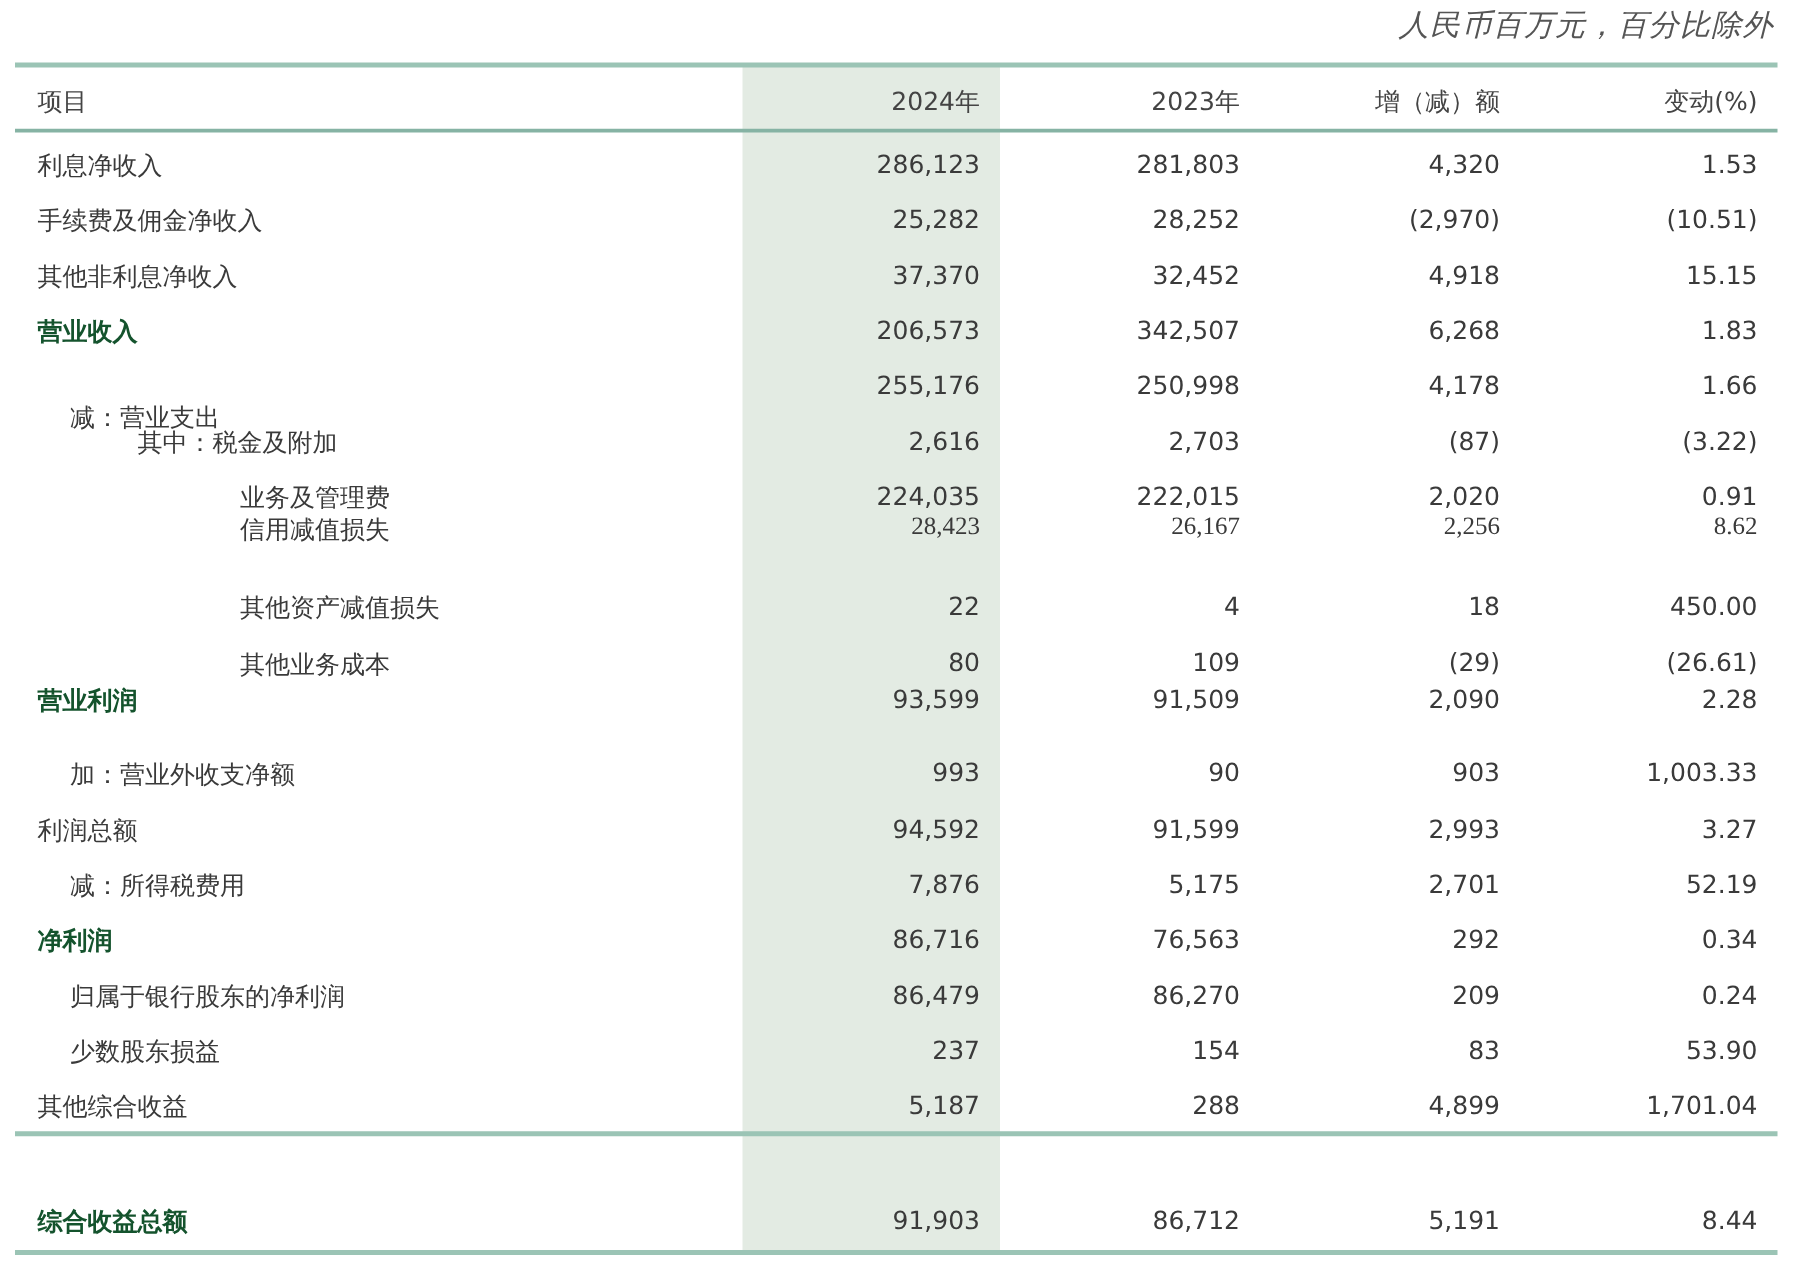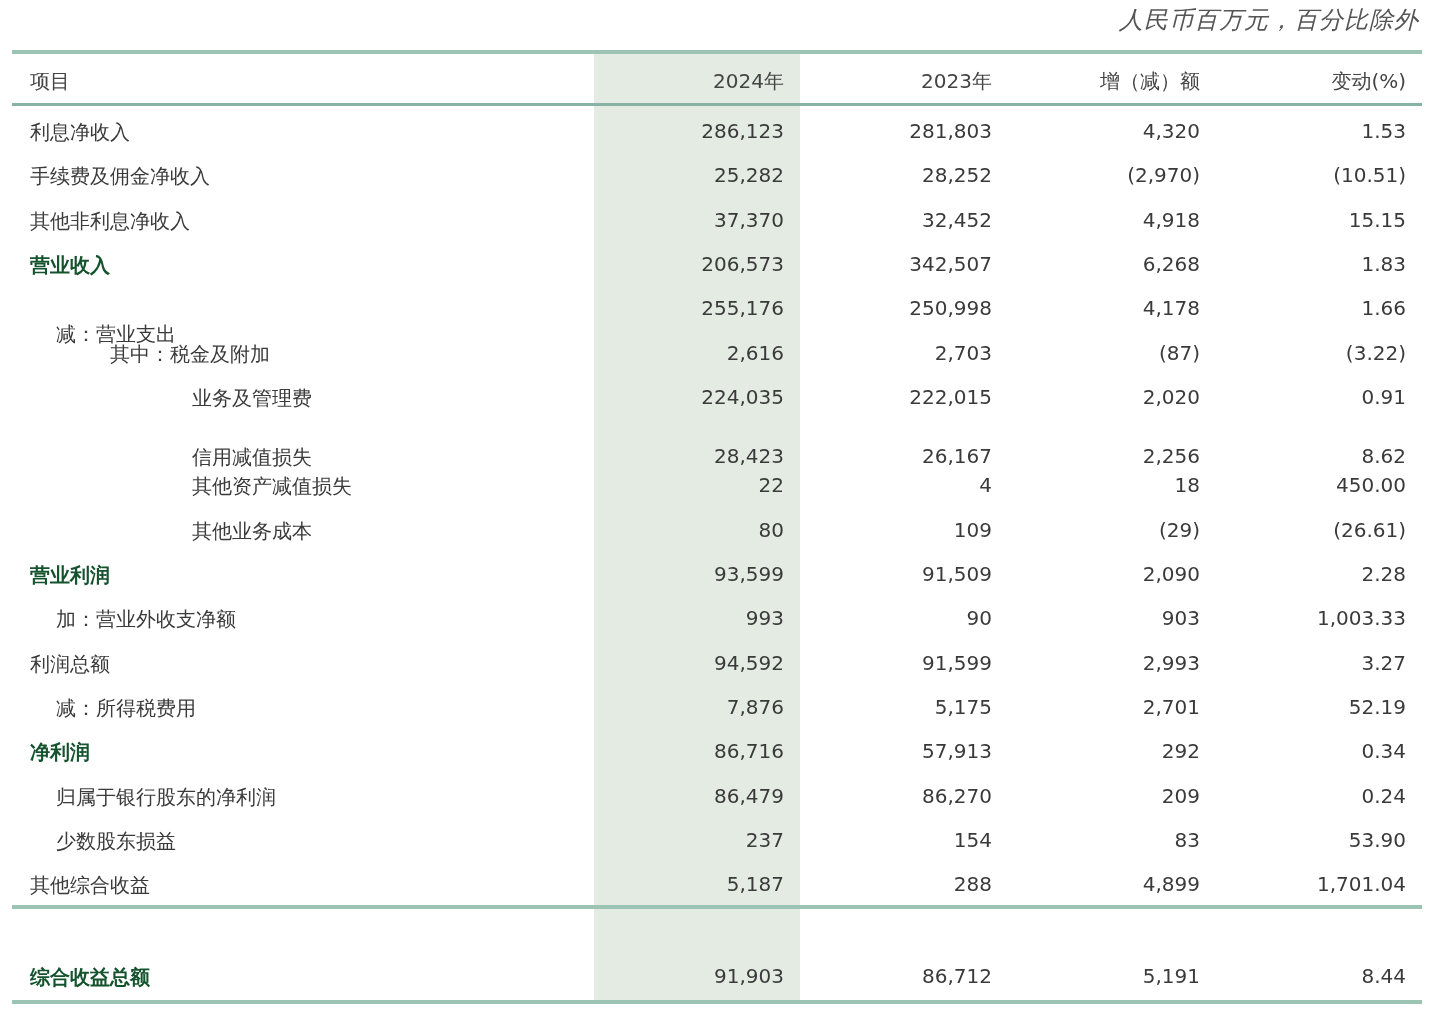--- a/index.html
+++ b/index.html
@@ -84,42 +84,42 @@
       <span class="c c3">(87)</span>
       <span class="c c4">(3.22)</span>
     </div>
     <div class="row" style="top: 378.8px;">
       <span class="label" style="left: 192px;">业务及管理费</span>
       <span class="c c1">224,035</span>
       <span class="c c2">222,015</span>
       <span class="c c3">2,020</span>
       <span class="c c4">0.91</span>
     </div>
-    <div class="row" style="top: 438px;">
+    <div class="row" style="top: 404px; font-family: Liberation Serif, serif;">
       <span class="label" style="left: 192px;">信用减值损失</span>
       <span class="c c1">28,423</span>
       <span class="c c2">26,167</span>
       <span class="c c3">2,256</span>
       <span class="c c4">8.62</span>
     </div>
     <div class="row" style="top: 467.4px;">
       <span class="label" style="left: 192px;">其他资产减值损失</span>
       <span class="c c1">22</span>
       <span class="c c2">4</span>
       <span class="c c3">18</span>
       <span class="c c4">450.00</span>
     </div>
     <div class="row" style="top: 511.7px;">
       <span class="label" style="left: 192px;">其他业务成本</span>
       <span class="c c1">80</span>
       <span class="c c2">109</span>
       <span class="c c3">(29)</span>
       <span class="c c4">(26.61)</span>
     </div>
-    <div class="row bold" style="top: 556px;">
+    <div class="row bold" style="top: 541px;">
       <span class="label" style="left: 30px;">营业利润</span>
       <span class="c c1">93,599</span>
       <span class="c c2">91,509</span>
       <span class="c c3">2,090</span>
       <span class="c c4">2.28</span>
     </div>
     <div class="row" style="top: 600.3px;">
       <span class="label" style="left: 56px;">加：营业外收支净额</span>
       <span class="c c1">993</span>
       <span class="c c2">90</span>
@@ -136,21 +136,21 @@
     <div class="row" style="top: 688.9px;">
       <span class="label" style="left: 56px;">减：所得税费用</span>
       <span class="c c1">7,876</span>
       <span class="c c2">5,175</span>
       <span class="c c3">2,701</span>
       <span class="c c4">52.19</span>
     </div>
     <div class="row bold" style="top: 733.2px; padding-left: 24px;">
       <span class="label" style="left: 30px;">净利润</span>
       <span class="c c1">86,716</span>
-      <span class="c c2">57,913</span>
+      <span class="c c2">76,563</span>
       <span class="c c3">292</span>
       <span class="c c4">0.34</span>
     </div>
     <div class="row" style="top: 777.5px; padding-left: 33px;">
       <span class="label" style="left: 56px;">归属于银行股东的净利润</span>
       <span class="c c1">86,479</span>
       <span class="c c2">86,270</span>
       <span class="c c3">209</span>
       <span class="c c4">0.24</span>
     </div>

